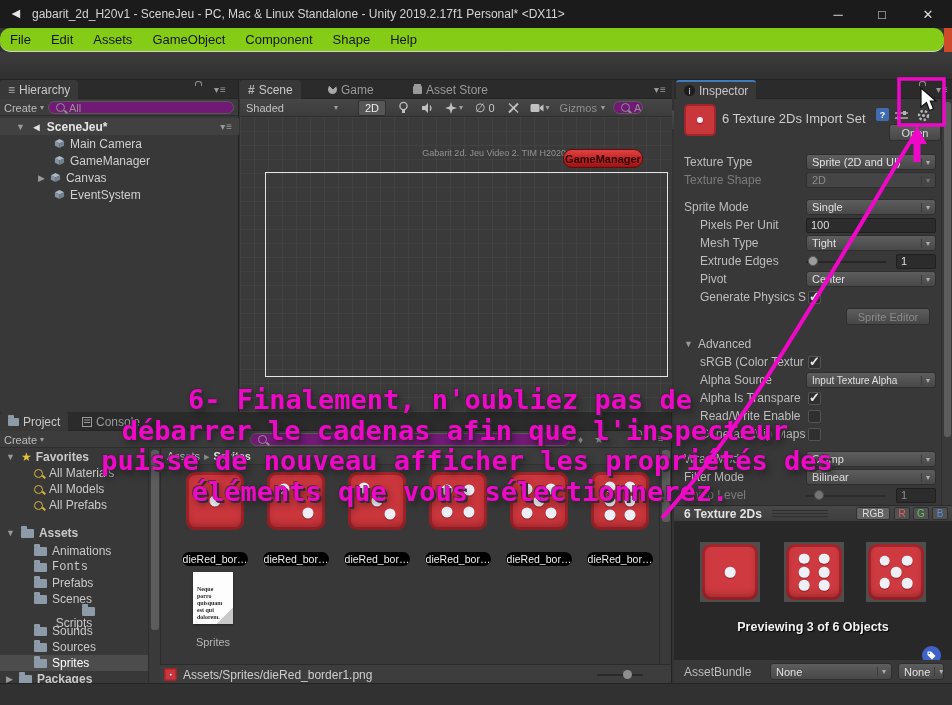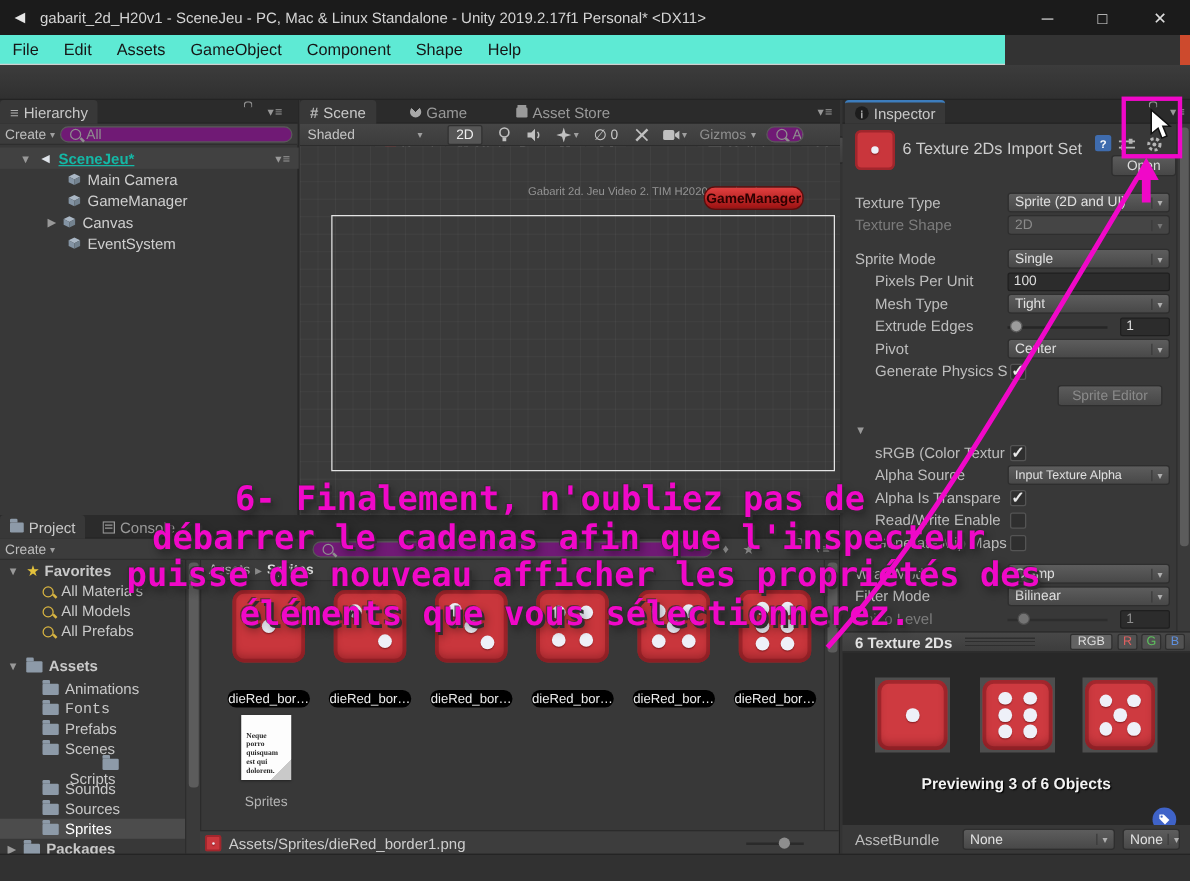--- a/index.html
+++ b/index.html
@@ -5,21 +5,21 @@
   html,body{margin:0;padding:0;background:#222;}
   #app{position:relative;width:952px;height:705px;overflow:hidden;background:#333;
        font-family:"Liberation Sans",sans-serif;cursor:default;-webkit-font-smoothing:antialiased;}
   .abs{position:absolute;}
   
   .titlebar{left:0;top:0;width:952px;height:28px;background:#1b1b1b;color:#d8d8d8;}
   .title-text{left:32px;top:7px;font-size:12px;color:#d4d4d4;white-space:nowrap;}
   .unity-logo{left:9px;top:5px;font-size:14px;color:#e6e6e6;}
   .winbtn{top:0;width:44px;height:28px;display:flex;align-items:center;justify-content:center;color:#dcdcdc;font-size:13px;}
   
-  .menubar{left:0;top:28px;width:804px;height:24px;background:#5eead4;display:flex;align-items:center;border-bottom:1px solid #d0d0d0;box-sizing:border-box;}
+  .menubar{left:0;top:28px;width:944px;height:24px;background:#84cc16;display:flex;align-items:center;border-bottom:1px solid #d0d0d0;box-sizing:border-box;border-radius:10px;}
   .menu-item{padding:0 10px;font-size:13px;color:#161616;height:24px;line-height:24px;}
   .menu-redstrip{left:944px;top:28px;width:8px;height:24px;background:#cd4a2d;}
   
   .toolbar{left:0;top:52px;width:952px;height:28px;background:linear-gradient(#3c3c3c,#303030);border-bottom:1px solid #232323;box-sizing:border-box;}
   .tgroup{top:57px;height:22px;display:flex;}
   .tbtn{width:27px;height:22px;background:linear-gradient(#4a4a4a,#3c3c3c);border:1px solid #282828;border-left:none;display:flex;align-items:center;justify-content:center;box-sizing:border-box;}
   .tbtn:first-child{border-left:1px solid #282828;border-radius:3px 0 0 3px;}
   .tbtn:last-child{border-radius:0 3px 3px 0;}
   .tbtn.active{background:linear-gradient(#757575,#636363);}
   .txtbtn{height:22px;background:linear-gradient(#4a4a4a,#3c3c3c);border:1px solid #282828;border-left:none;display:flex;align-items:center;justify-content:center;gap:4px;font-size:12px;color:#cfcfcf;box-sizing:border-box;padding:0 8px;}
@@ -236,21 +236,21 @@
       </div>
       <div class="abs searchpill" style="left:48px;top:2px;width:186px;">
         <span class="mag"></span>
         <span>All</span>
       </div>
     </div>
 
     <div class="hrow" style="top:38px;background:#414141;">
       <span style="margin-left:16px;color:#999;font-size:9px;">▼</span>
       <span style="margin:0 5px 0 6px;color:#dfe4ea;font-size:11px;">◄</span>
-      <span style="font-weight:bold;color:#14b8a6;text-decoration:underline;">SceneJeu*</span>
+      <span style="font-weight:bold;color:#e5e5e5;">SceneJeu*</span>
       <span class="panelmenu" style="position:absolute;right:6px;">▾≡</span>
     </div>
     <div class="hrow" style="top:55px;">
       <svg class="cube" style="margin-left:54px;" viewBox="0 0 12 12">
           <path d="M6 1 L11 3.5 L6 6 L1 3.5 Z" fill="#aab7c5"></path>
           <path d="M1 3.5 L6 6 V11 L1 8.5 Z" fill="#8494a4"></path>
           <path d="M11 3.5 L6 6 V11 L11 8.5 Z" fill="#73828f"></path>
         </svg>
       <span>Main Camera</span>
     </div>
@@ -618,20 +618,21 @@
   <div class="irow" style="top:288px;">
     <span class="ilabel ind">Generate Physics S</span>
     <div class="cb on" style="position:absolute;left:124px;"></div>
   </div>
   <div class="abs btn dis" style="left:846px;top:308px;width:84px;height:17px;">
       <span>Sprite Editor</span>
     </div>
 
   <div class="irow" style="top:335px;">
     <span style="color:#999;font-size:9px;margin-right:5px;">▼</span>
+    <span class="ilabel">Advanced</span>
   </div>
   <div class="irow" style="top:353px;">
     <span class="ilabel ind">sRGB (Color Textur</span>
     <div class="cb on" style="position:absolute;left:124px;"></div>
   </div>
   <div class="irow" style="top:371px;">
     <span class="ilabel ind">Alpha Source</span>
     <div class="ictrl dd" style="font-size:10px;">
         <span>Input Texture Alpha</span>
         <span class="ar">▾</span>

